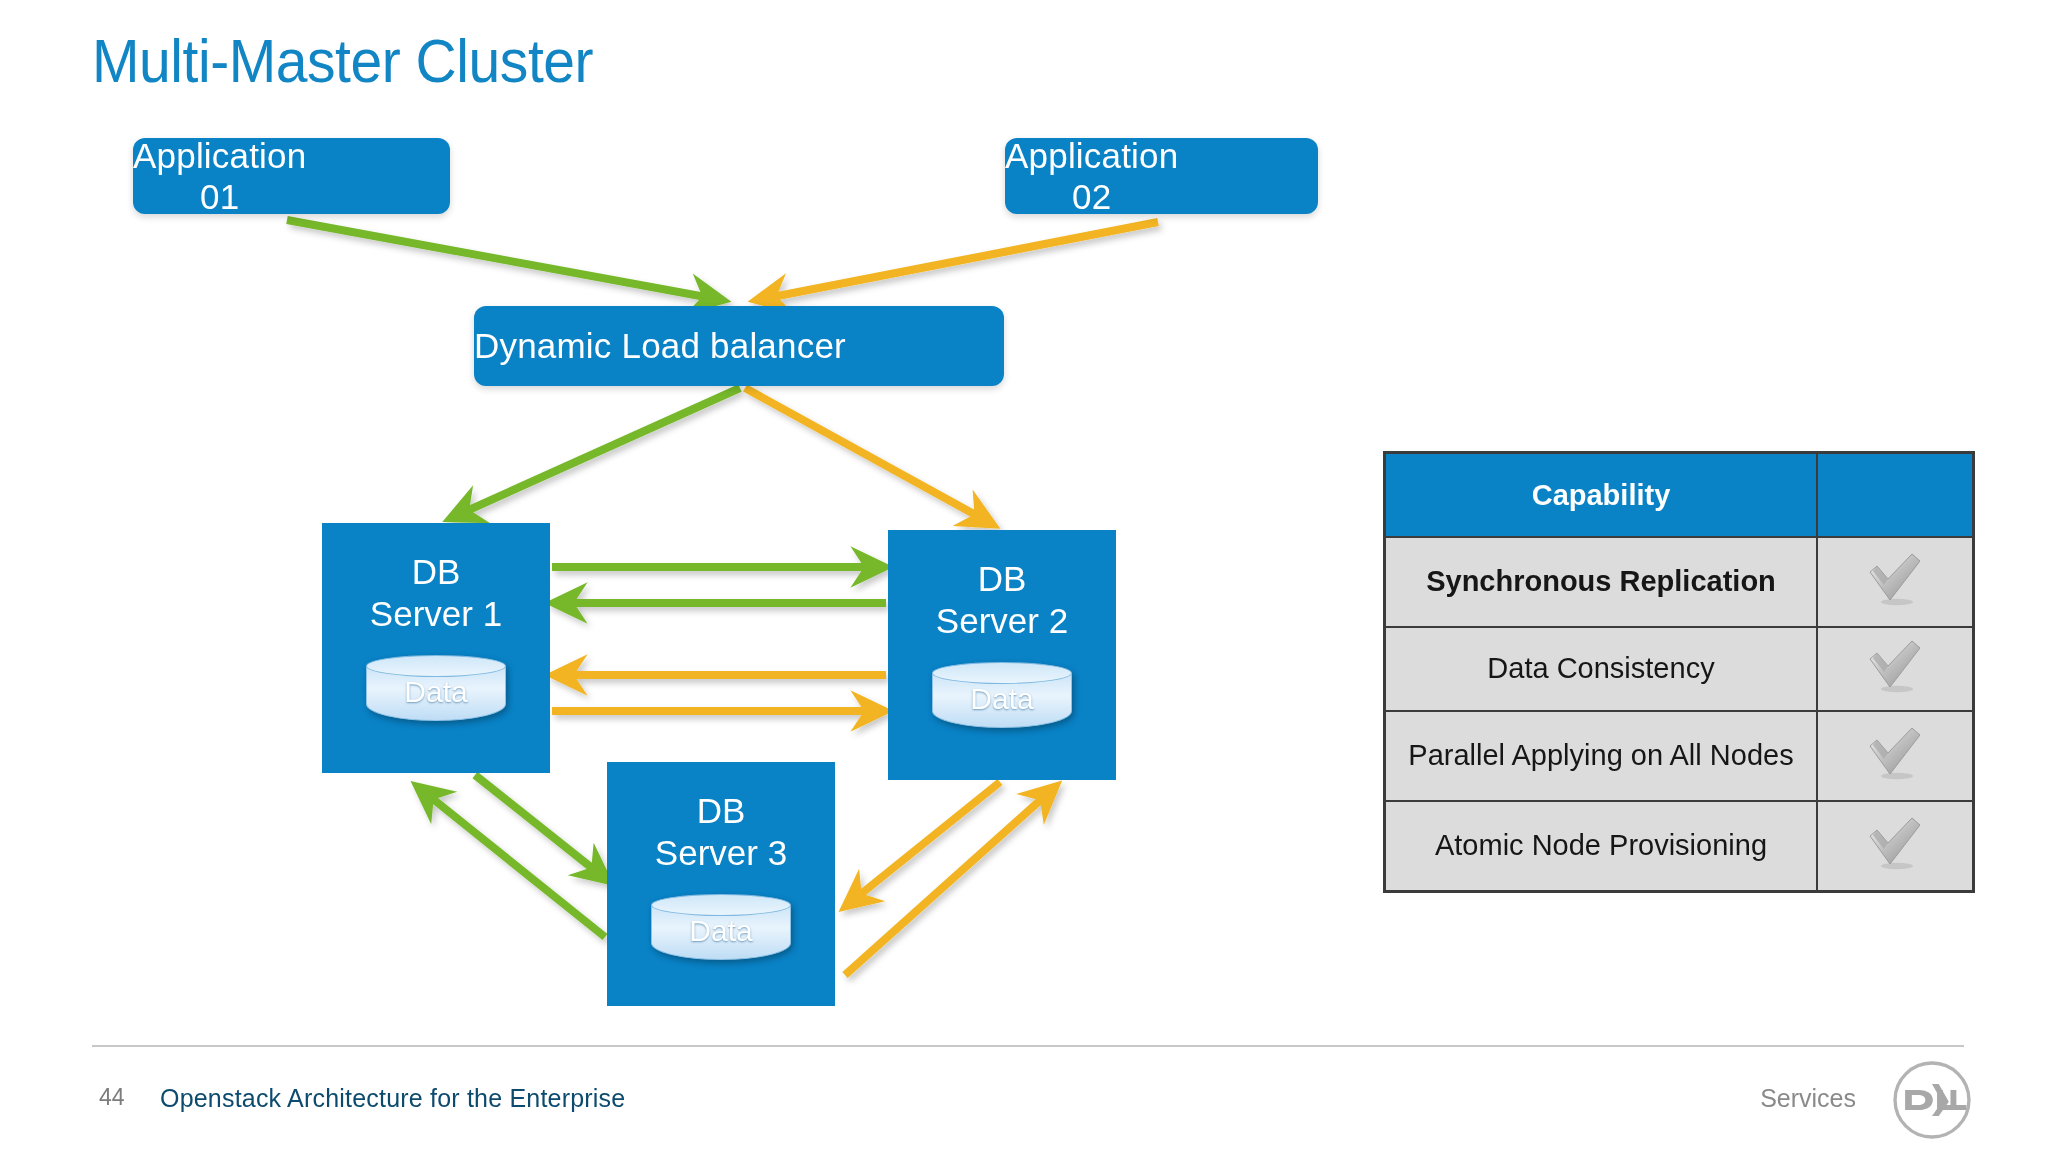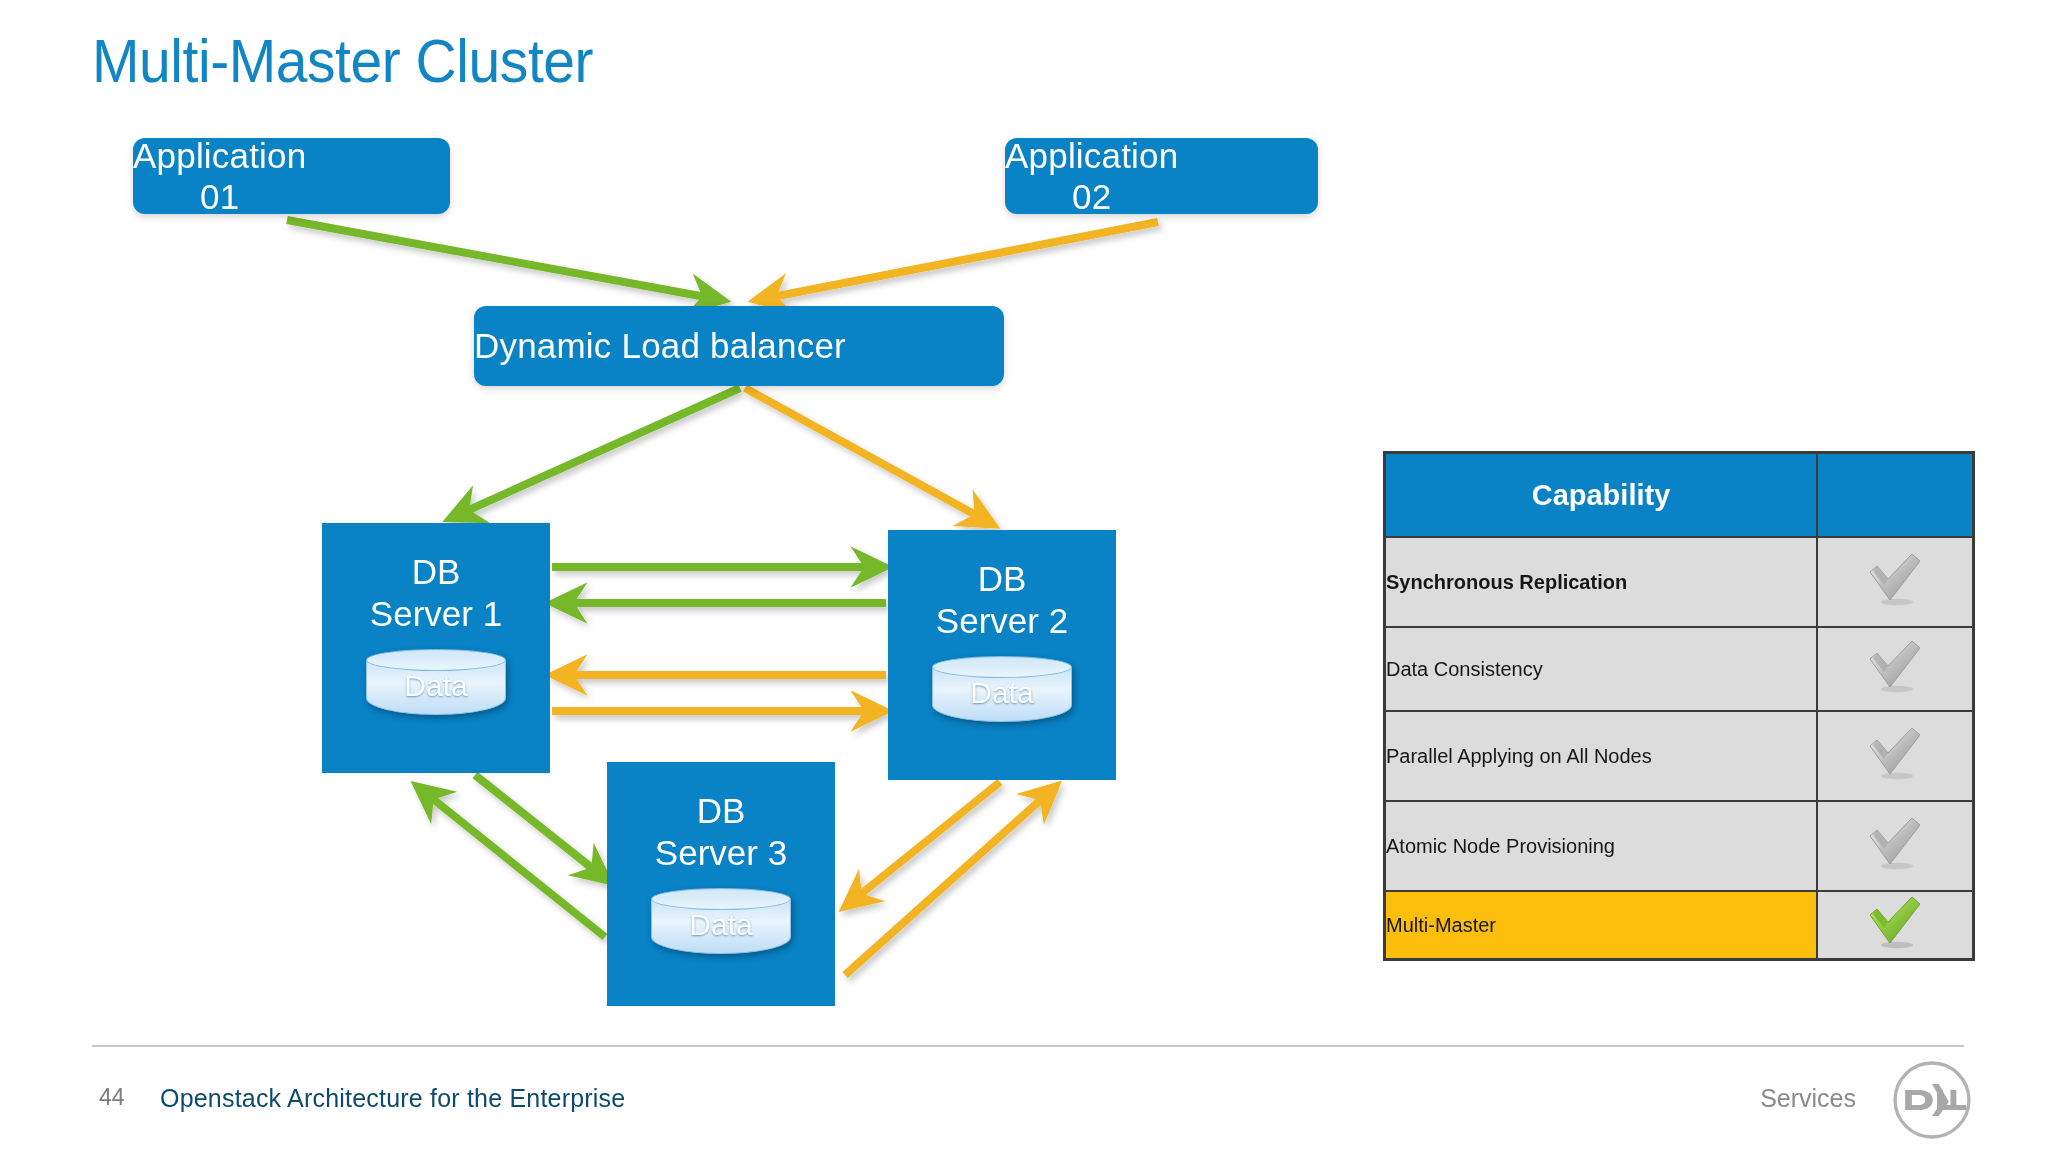--- a/index.html
+++ b/index.html
@@ -71,21 +71,21 @@
     font-size: 35px;
     line-height: 1.2;
     white-space: pre-line;
   }
 
   
   .cylinder {
     position: relative;
     width: 140px;
     height: 74px;
-    margin-top: 14px;
+    margin-top: 20px;
     filter: drop-shadow(2px 3px 3px rgba(0,0,0,0.30));
   }
   .cyl-body {
     position: absolute;
     left: 0; top: 11px;
     width: 140px; height: 55px;
     background: linear-gradient(to bottom, #CBE4F7 0%, #E9F4FD 42%, #BFDDF5 100%);
     border-radius: 0 0 70px 70px / 0 0 17px 17px;
     border: 1px solid #8FC3E6;
     border-top: none;
@@ -144,25 +144,25 @@
     width: 432px;
   }
   .cap-head-right {
     background: #0982C6;
     width: 156px;
     height: 84px;
   }
   .cap-row-label {
     background: #DCDCDC;
     color: #161616;
-    font-size: 20px;
+    font-size: 29px;
     line-height: 1.22;
     padding: 10px 0 10px 18px;
     vertical-align: middle;
-    text-align: left;
+    text-align: center;
     margin-top: 9px;
   }
   .cap-row-label.bold { font-weight: bold; }
   .cap-row-label.hl { background: #FBBE0D; }
   .cap-row-mark {
     background: #DCDCDC;
     text-align: center;
     vertical-align: middle;
   }
   .r-tall { height: 90px; }
@@ -356,35 +356,20 @@
                   <stop offset="0%" stop-color="#F2F2F2"></stop>
                   <stop offset="50%" stop-color="#BDBDBD"></stop>
                   <stop offset="100%" stop-color="#8E8E8E"></stop>
                 </linearGradient>
               </defs>
               <ellipse cx="33" cy="50" rx="16" ry="3.2" fill="#B5B5B5" opacity="0.55"></ellipse>
               <path d="M6 20 L13 14 L24 27 L48 2 L56 9 L26 48 Z" fill="url(#gg)" stroke="#9C9C9C" stroke-width="1"></path>
               <path d="M13 14 L24 27 L20 33 L9 19 Z" fill="#A9A9A9" opacity="0.75"></path>
             </svg></span></td>
       </tr>
-      <tr>
-        <td class="cap-row-label r-last hl">Multi-Master</td>
-        <td class="cap-row-mark r-last"><span class="check"><svg width="62" height="56" viewBox="0 0 62 56">
-              <defs>
-                <linearGradient id="gn" x1="0" y1="0" x2="1" y2="1">
-                  <stop offset="0%" stop-color="#C4E86B"></stop>
-                  <stop offset="50%" stop-color="#8DC63F"></stop>
-                  <stop offset="100%" stop-color="#5E9B1E"></stop>
-                </linearGradient>
-              </defs>
-              <ellipse cx="33" cy="50" rx="16" ry="3.2" fill="#9A9A9A" opacity="0.45"></ellipse>
-              <path d="M6 20 L13 14 L24 27 L48 2 L56 9 L26 48 Z" fill="url(#gn)" stroke="#6FA52B" stroke-width="1"></path>
-              <path d="M13 14 L24 27 L20 33 L9 19 Z" fill="#76B82A" opacity="0.85"></path>
-            </svg></span></td>
-      </tr>
     </tbody>
 </table>
 
 <div class="footer-rule"></div>
 <div class="footer-page">44</div>
 <div class="footer-text">Openstack Architecture for the Enterprise</div>
 <div class="footer-services">Services</div>
 
 <svg class="dell-logo" viewBox="0 0 100 100" xmlns="http://www.w3.org/2000/svg">
   <circle cx="50" cy="50" r="44" fill="none" stroke="#B3B3B3" stroke-width="4"></circle>

